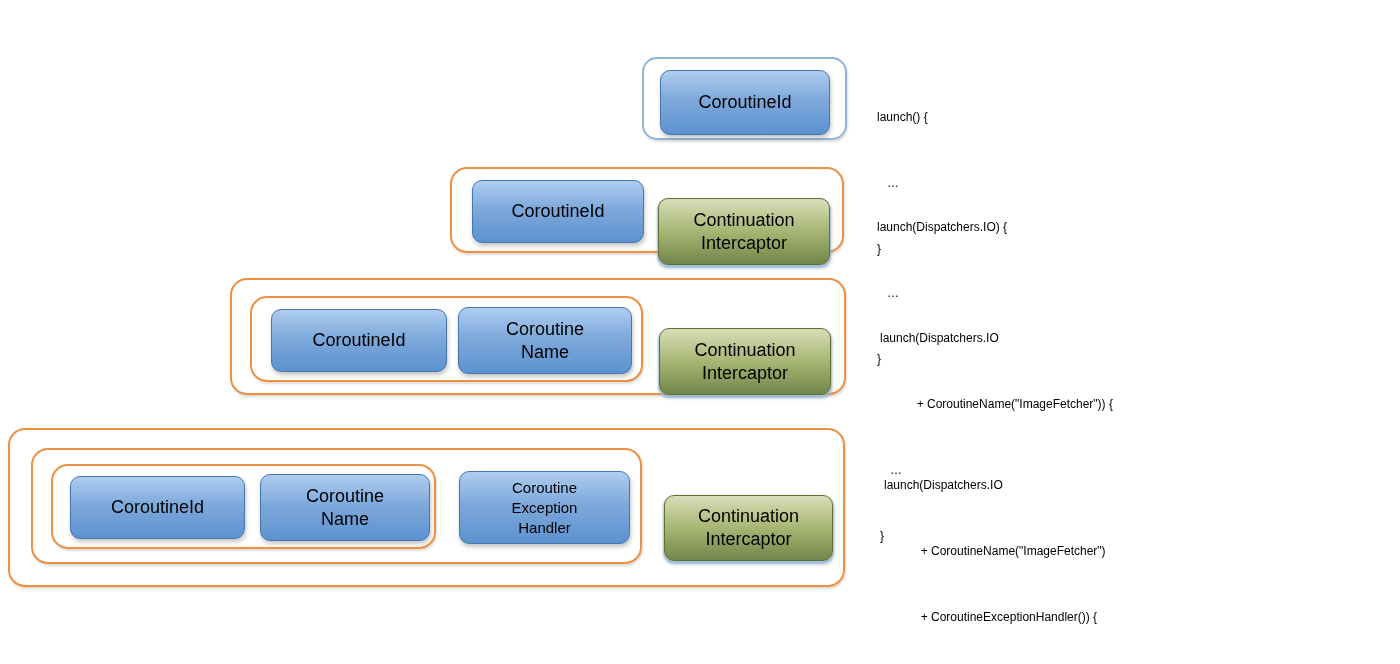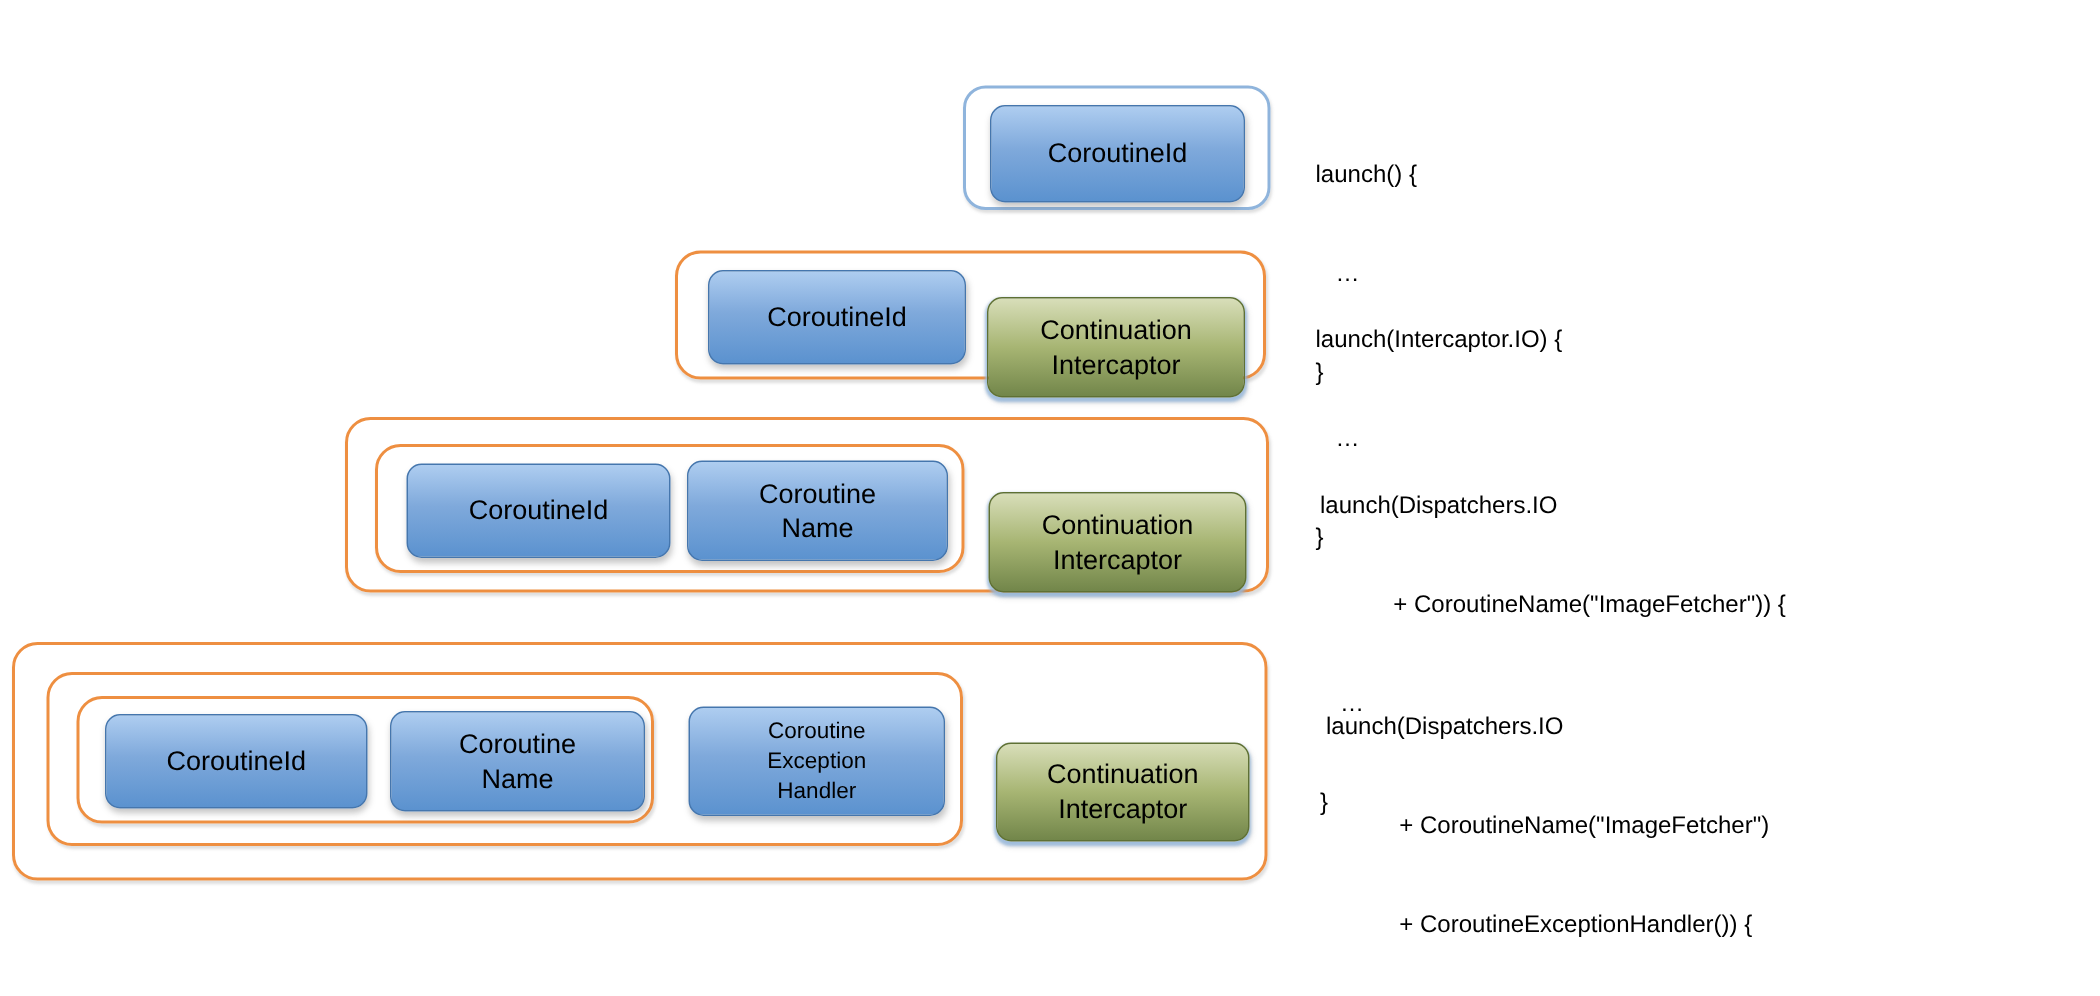--- a/index.html
+++ b/index.html
@@ -51,21 +51,21 @@
     box-shadow: 0 2px 2px 1px rgba(150,185,220,0.85), 1px 3px 4px rgba(110,110,110,0.30);
     margin-top: 20px;
   }
   .node.small {
     font-size: 15px;
     line-height: 20px;
   }
   
   .code {
     position: absolute;
-    font-size: 16px;
+    font-size: 12px;
     line-height: 22px;
     white-space: pre;
   }
   .code div { min-height: 22px; }
 </style>
 </head>
 <body>
 
 <div class="canvas">
 
@@ -75,21 +75,21 @@
     <div>launch() {</div>
     <div>   …</div>
     <div>}</div>
   </div>
 
   <div class="ctx orange" style="left:450px; top:167px; width:390px; height:82px;"></div>
   <div class="node blue" style="left:472px; top:180px; width:170px; height:61px;">CoroutineId</div>
   <div class="node green" style="left:658px; top:178px; width:170px; height:65px;">Continuation
 Intercaptor</div>
   <div class="code" style="left:877px; top:172px;">
-    <div>launch(Intercaptor.IO) {</div>
+    <div>launch(Dispatchers.IO) {</div>
     <div>   …</div>
     <div>}</div>
   </div>
 
   <div class="ctx orange" style="left:230px; top:278px; width:612px; height:113px;"></div>
   <div class="ctx orange" style="left:250px; top:296px; width:389px; height:82px;"></div>
   <div class="node blue" style="left:271px; top:309px; width:174px; height:61px;">CoroutineId</div>
   <div class="node blue" style="left:458px; top:307px; width:172px; height:65px;">Coroutine
 Name</div>
   <div class="node green" style="left:659px; top:308px; width:170px; height:65px;">Continuation

